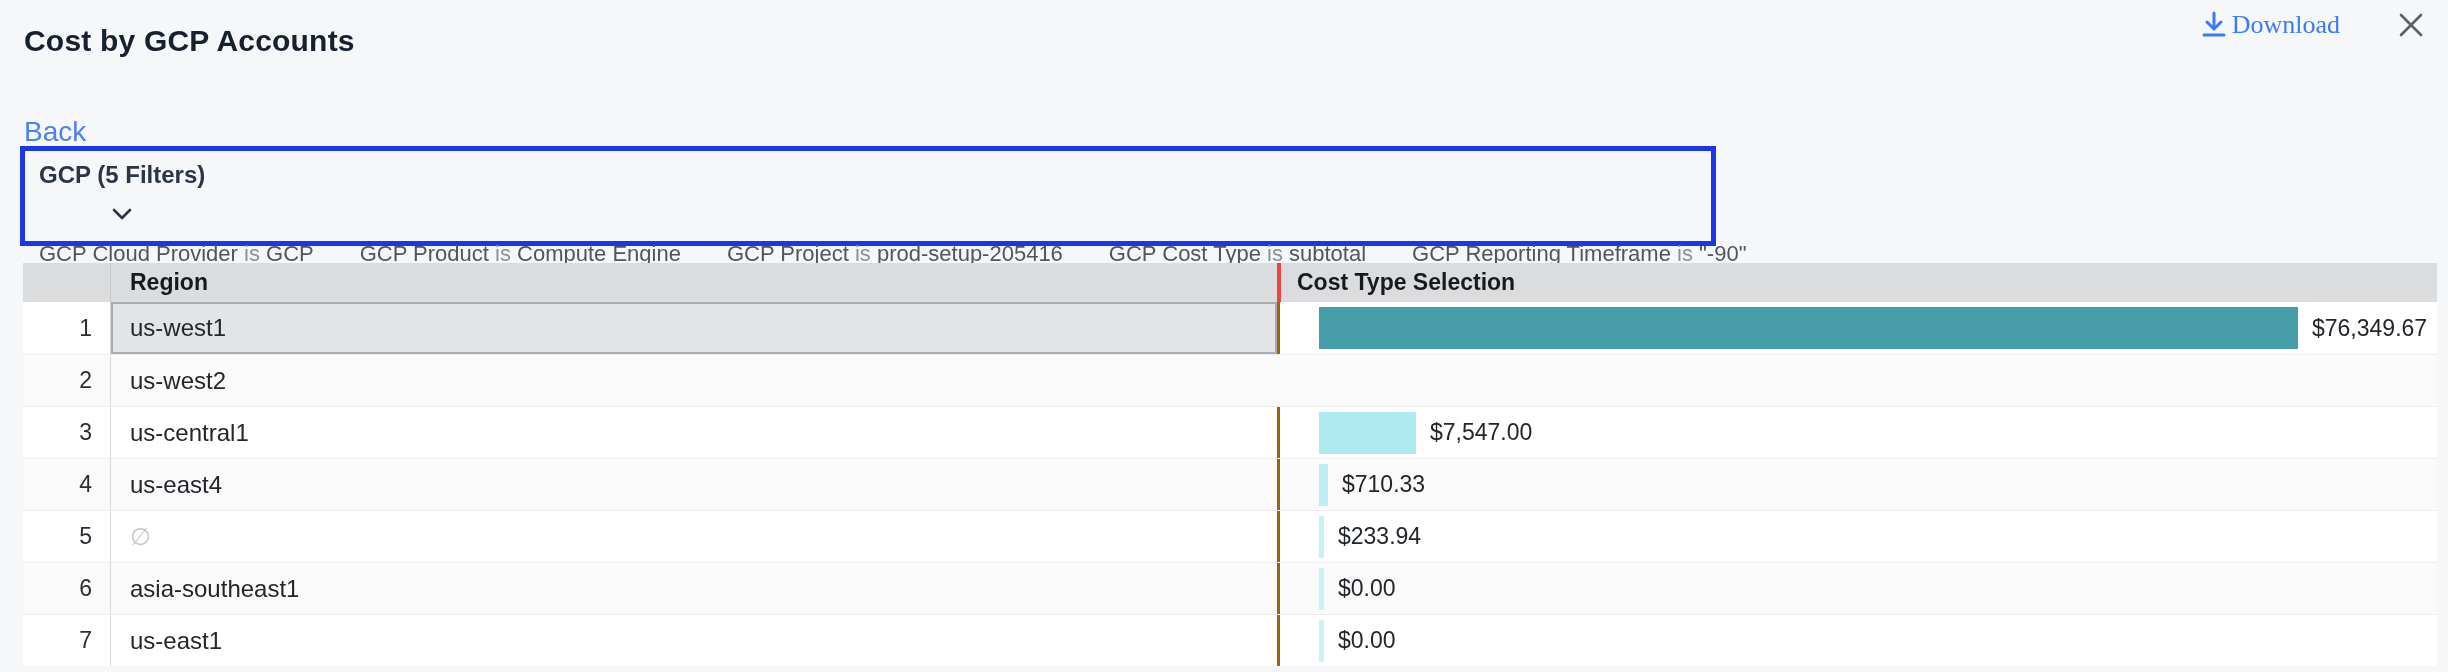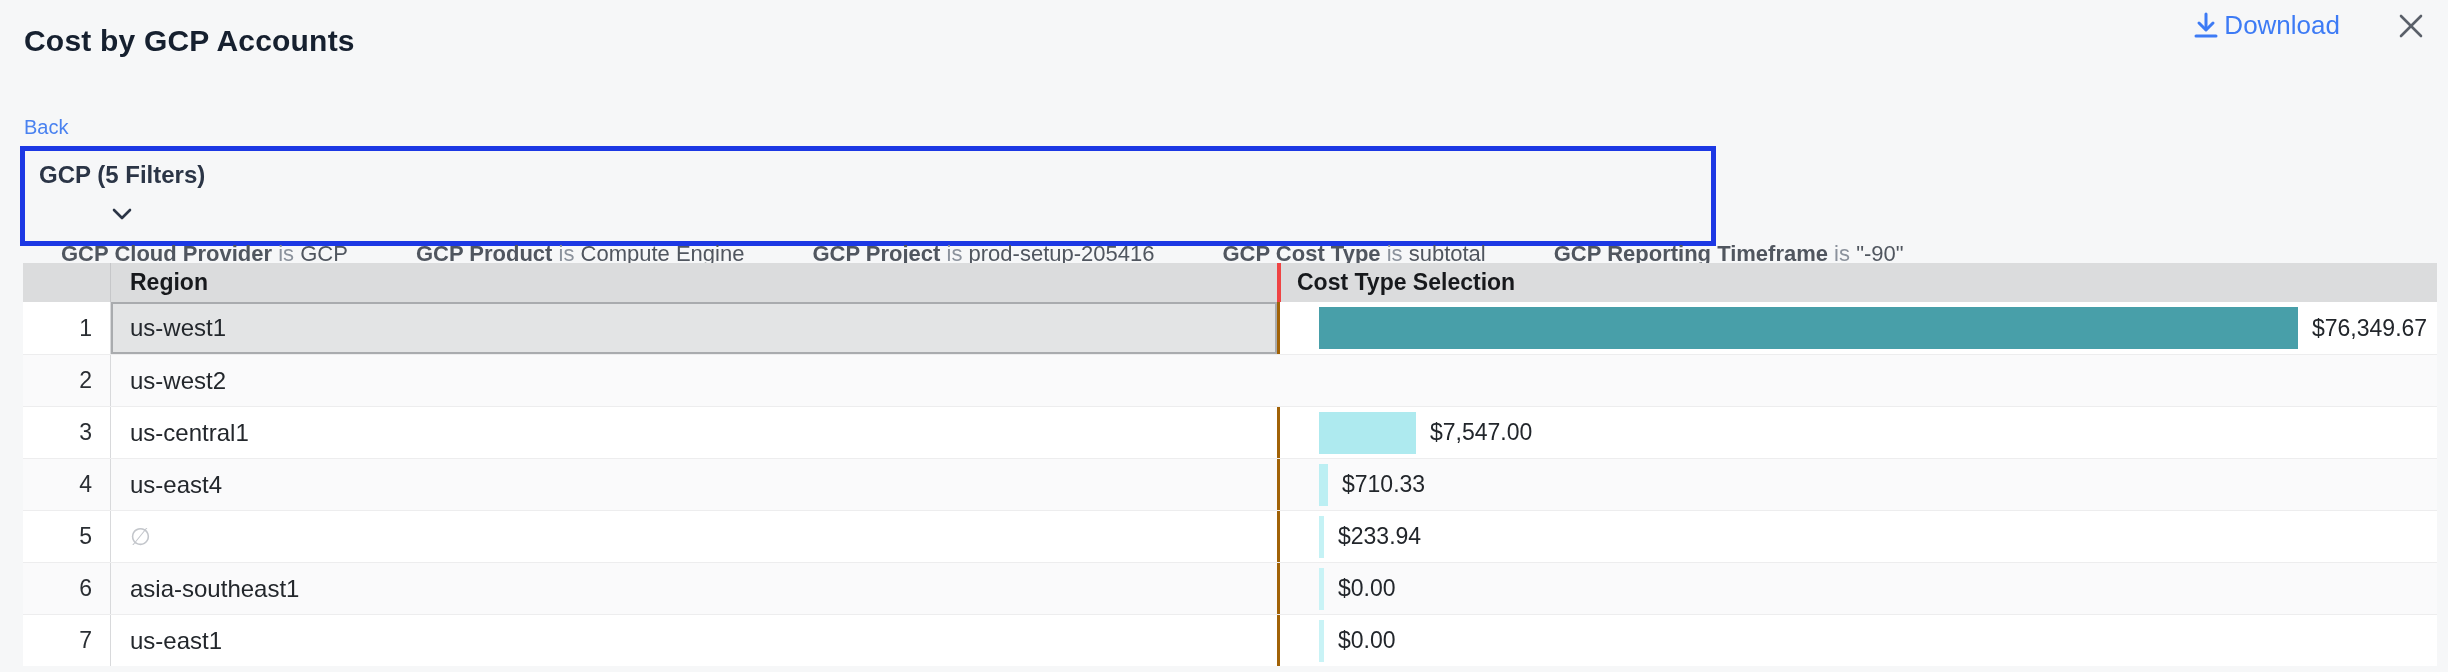--- a/index.html
+++ b/index.html
@@ -3,33 +3,33 @@
 <meta charset="utf-8">
 <style>
   * { margin:0; padding:0; box-sizing:border-box; }
   html,body { width:2448px; height:672px; }
   body { font-family:"Liberation Sans","DejaVu Sans",sans-serif; background:#f6f7f8; overflow:hidden; }
   .page { position:relative; width:2448px; height:672px; }
 
   
   .title { position:absolute; left:24px; top:24px; font-size:30px; font-weight:700; color:#16202f; letter-spacing:.2px; }
   .top-actions { position:absolute; right:22px; top:10px; display:flex; align-items:center; gap:56px; }
-  .download { display:flex; align-items:center; gap:5px; color:#3d7bf5; font-size:26px; cursor:pointer; }
+  .download { display:flex; align-items:center; gap:5px; color:#3d7bf5; font-size:26px; cursor:pointer;font-family:Liberation Serif, serif; }
   .download svg { display:block; }
   .close-btn { color:#5a6069; cursor:pointer; display:flex; align-items:center; }
 
   
-  .back { position:absolute; left:24px; top:116px; font-size:20px; color:#4a82f0; cursor:pointer; }
+  .back { position:absolute; left:24px; top:116px; font-size:28px; color:#4a82f0; cursor:pointer; }
 
   
   .filter-box { position:absolute; left:20px; top:146px; width:1696px; height:100px; border:5px solid #1c38e4; padding:10px 14px 0 14px; }
   .filter-summary { display:inline-flex; align-items:center; gap:10px; font-size:24px; font-weight:700; color:#2b3546; cursor:pointer;flex-direction:column; }
   .filter-items { display:flex; gap:46px; margin-top:14px; white-space:nowrap; font-size:22px; }
   .filter-item { color:#50565f; }
-  .filter-item .fname { font-weight:700;margin-left:22px; }
+  .filter-item .fname { font-weight:400; }
   .filter-item .fop { color:#8b929c; font-weight:400; }
   .filter-item .fval { font-weight:400; }
 
   
   .table { position:absolute; left:23px; top:263px; width:2414px;text-align:center; }
   .thead { display:grid; grid-template-columns:88px 1166px 1160px; height:39px; background:#dbdcdd; }
   .thead .hcell { display:flex; align-items:center; font-size:23px; font-weight:700; color:#17191c; }
   .h-num { border-right:1px solid #c6c7c9; }
   .h-region { padding-left:19px; }
   .h-cost { padding-left:16px; border-left:4px solid #ef4444; }

